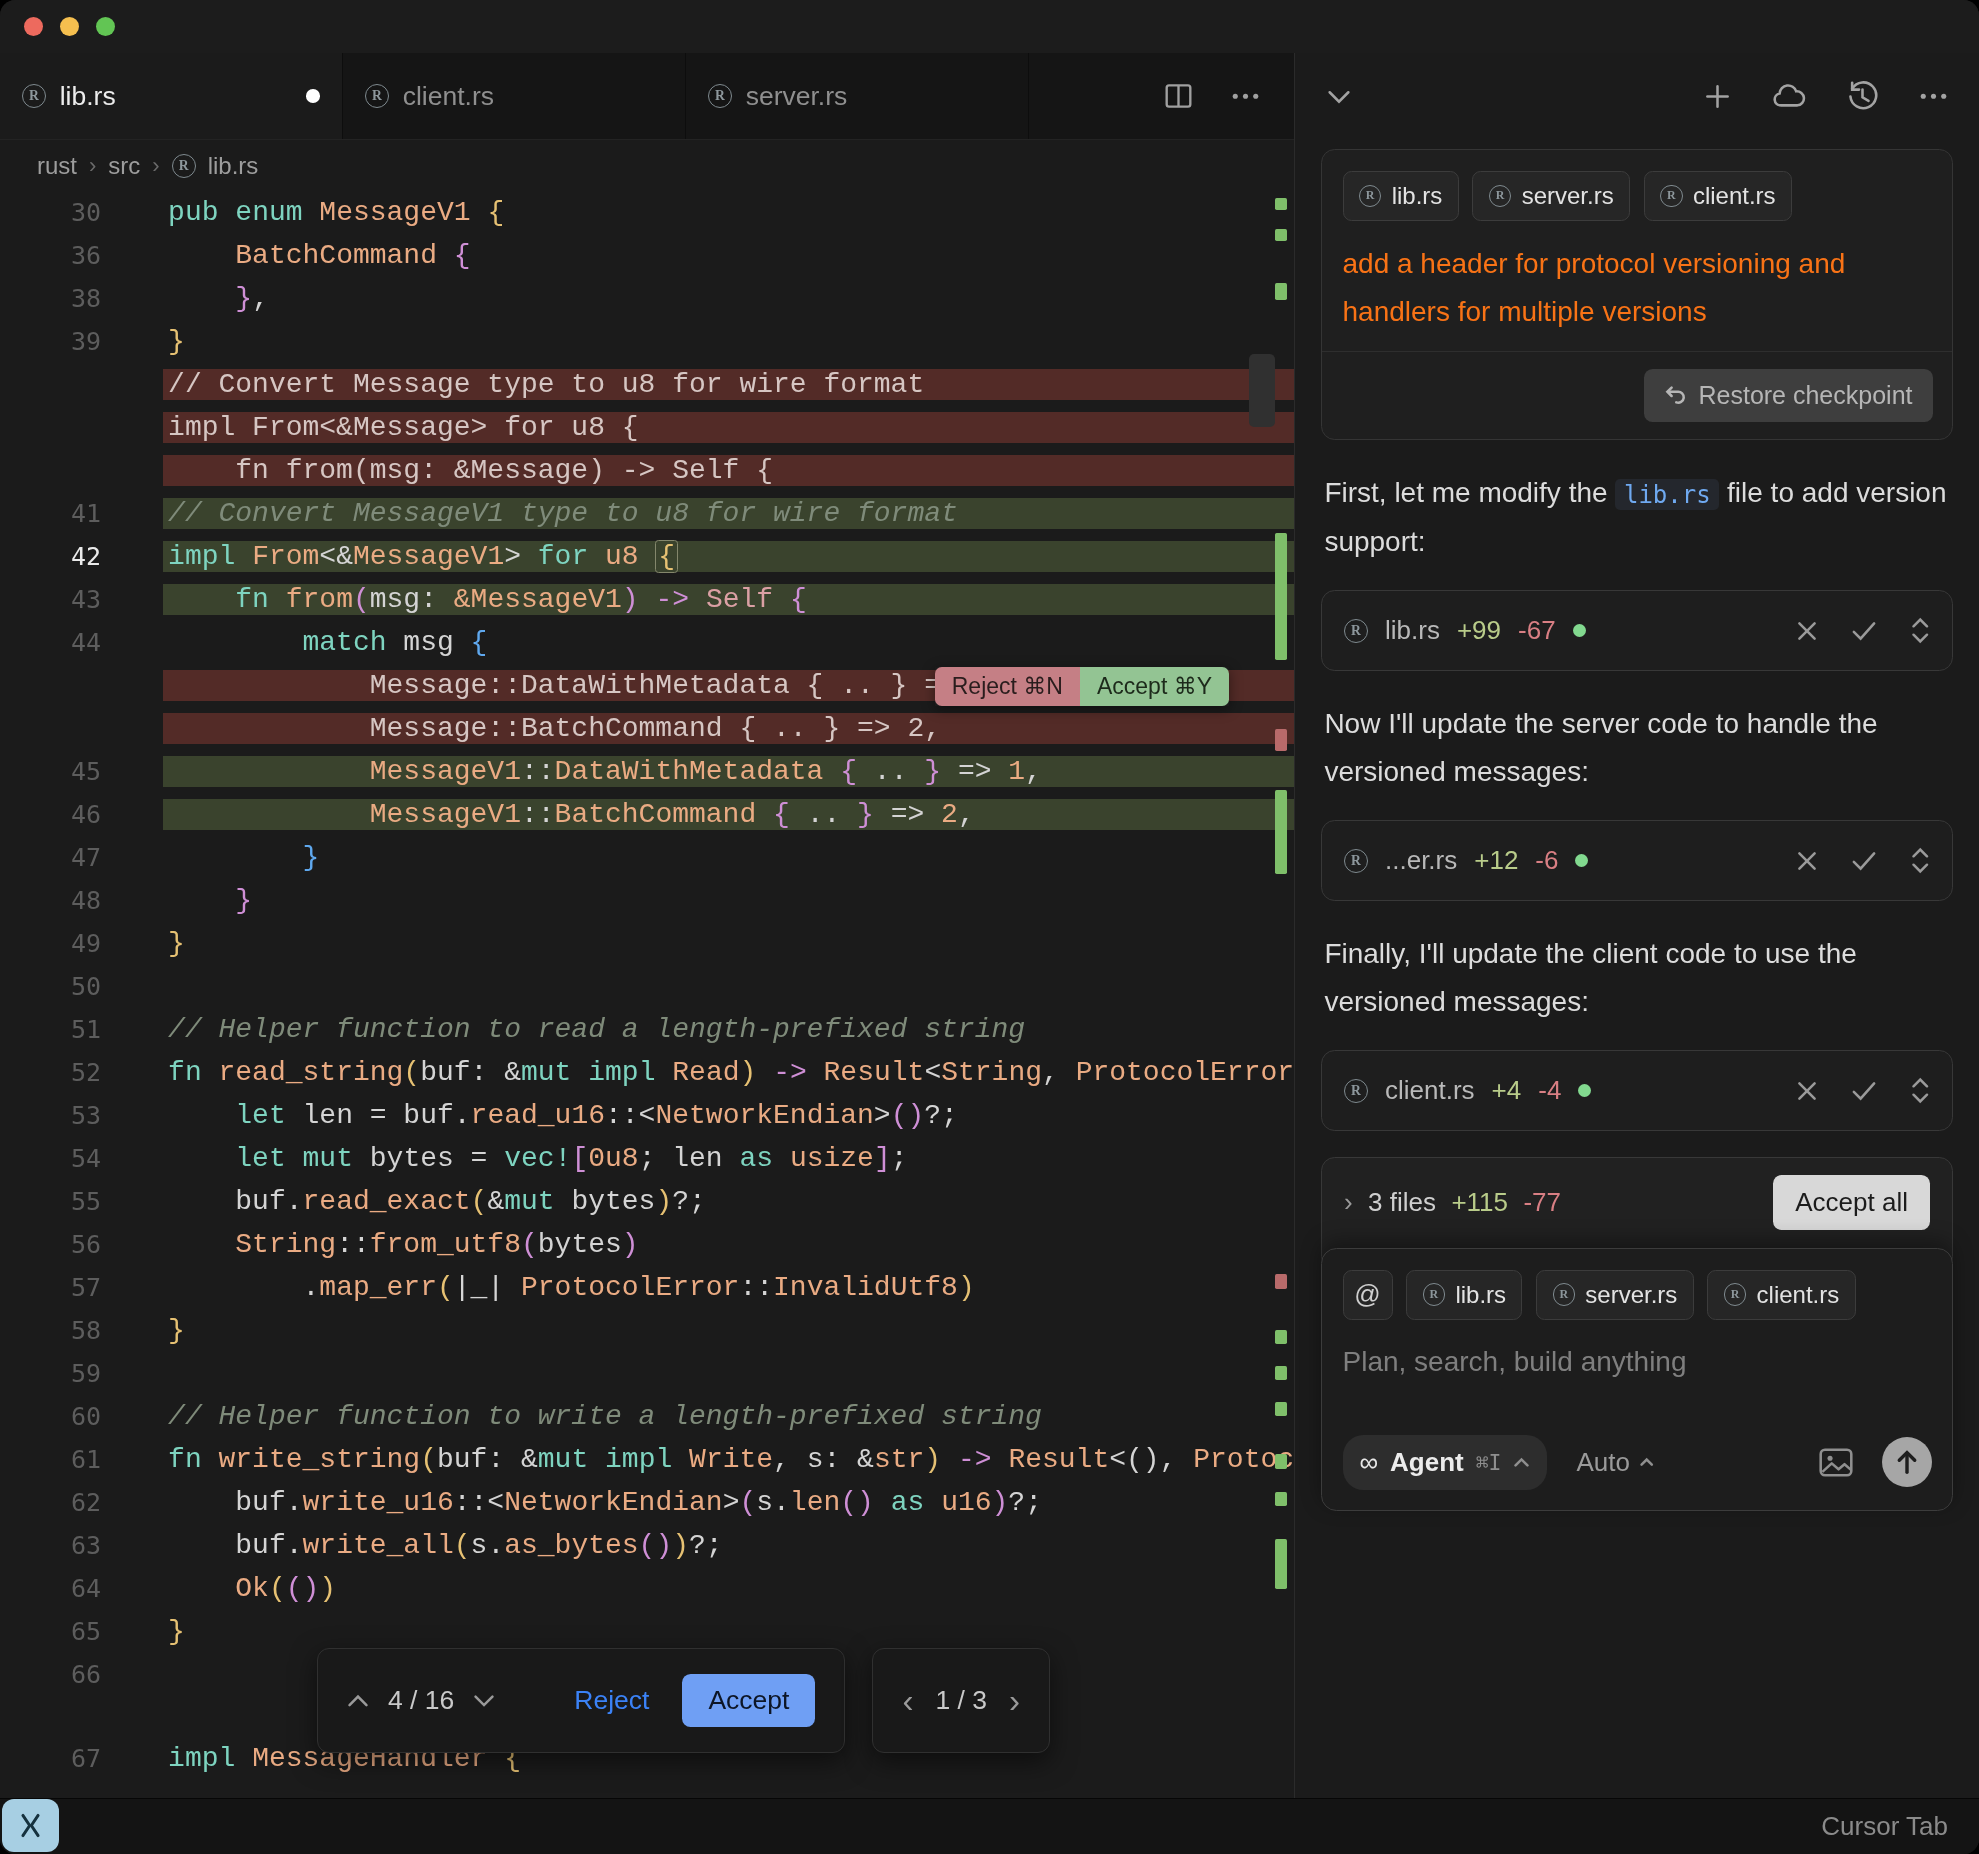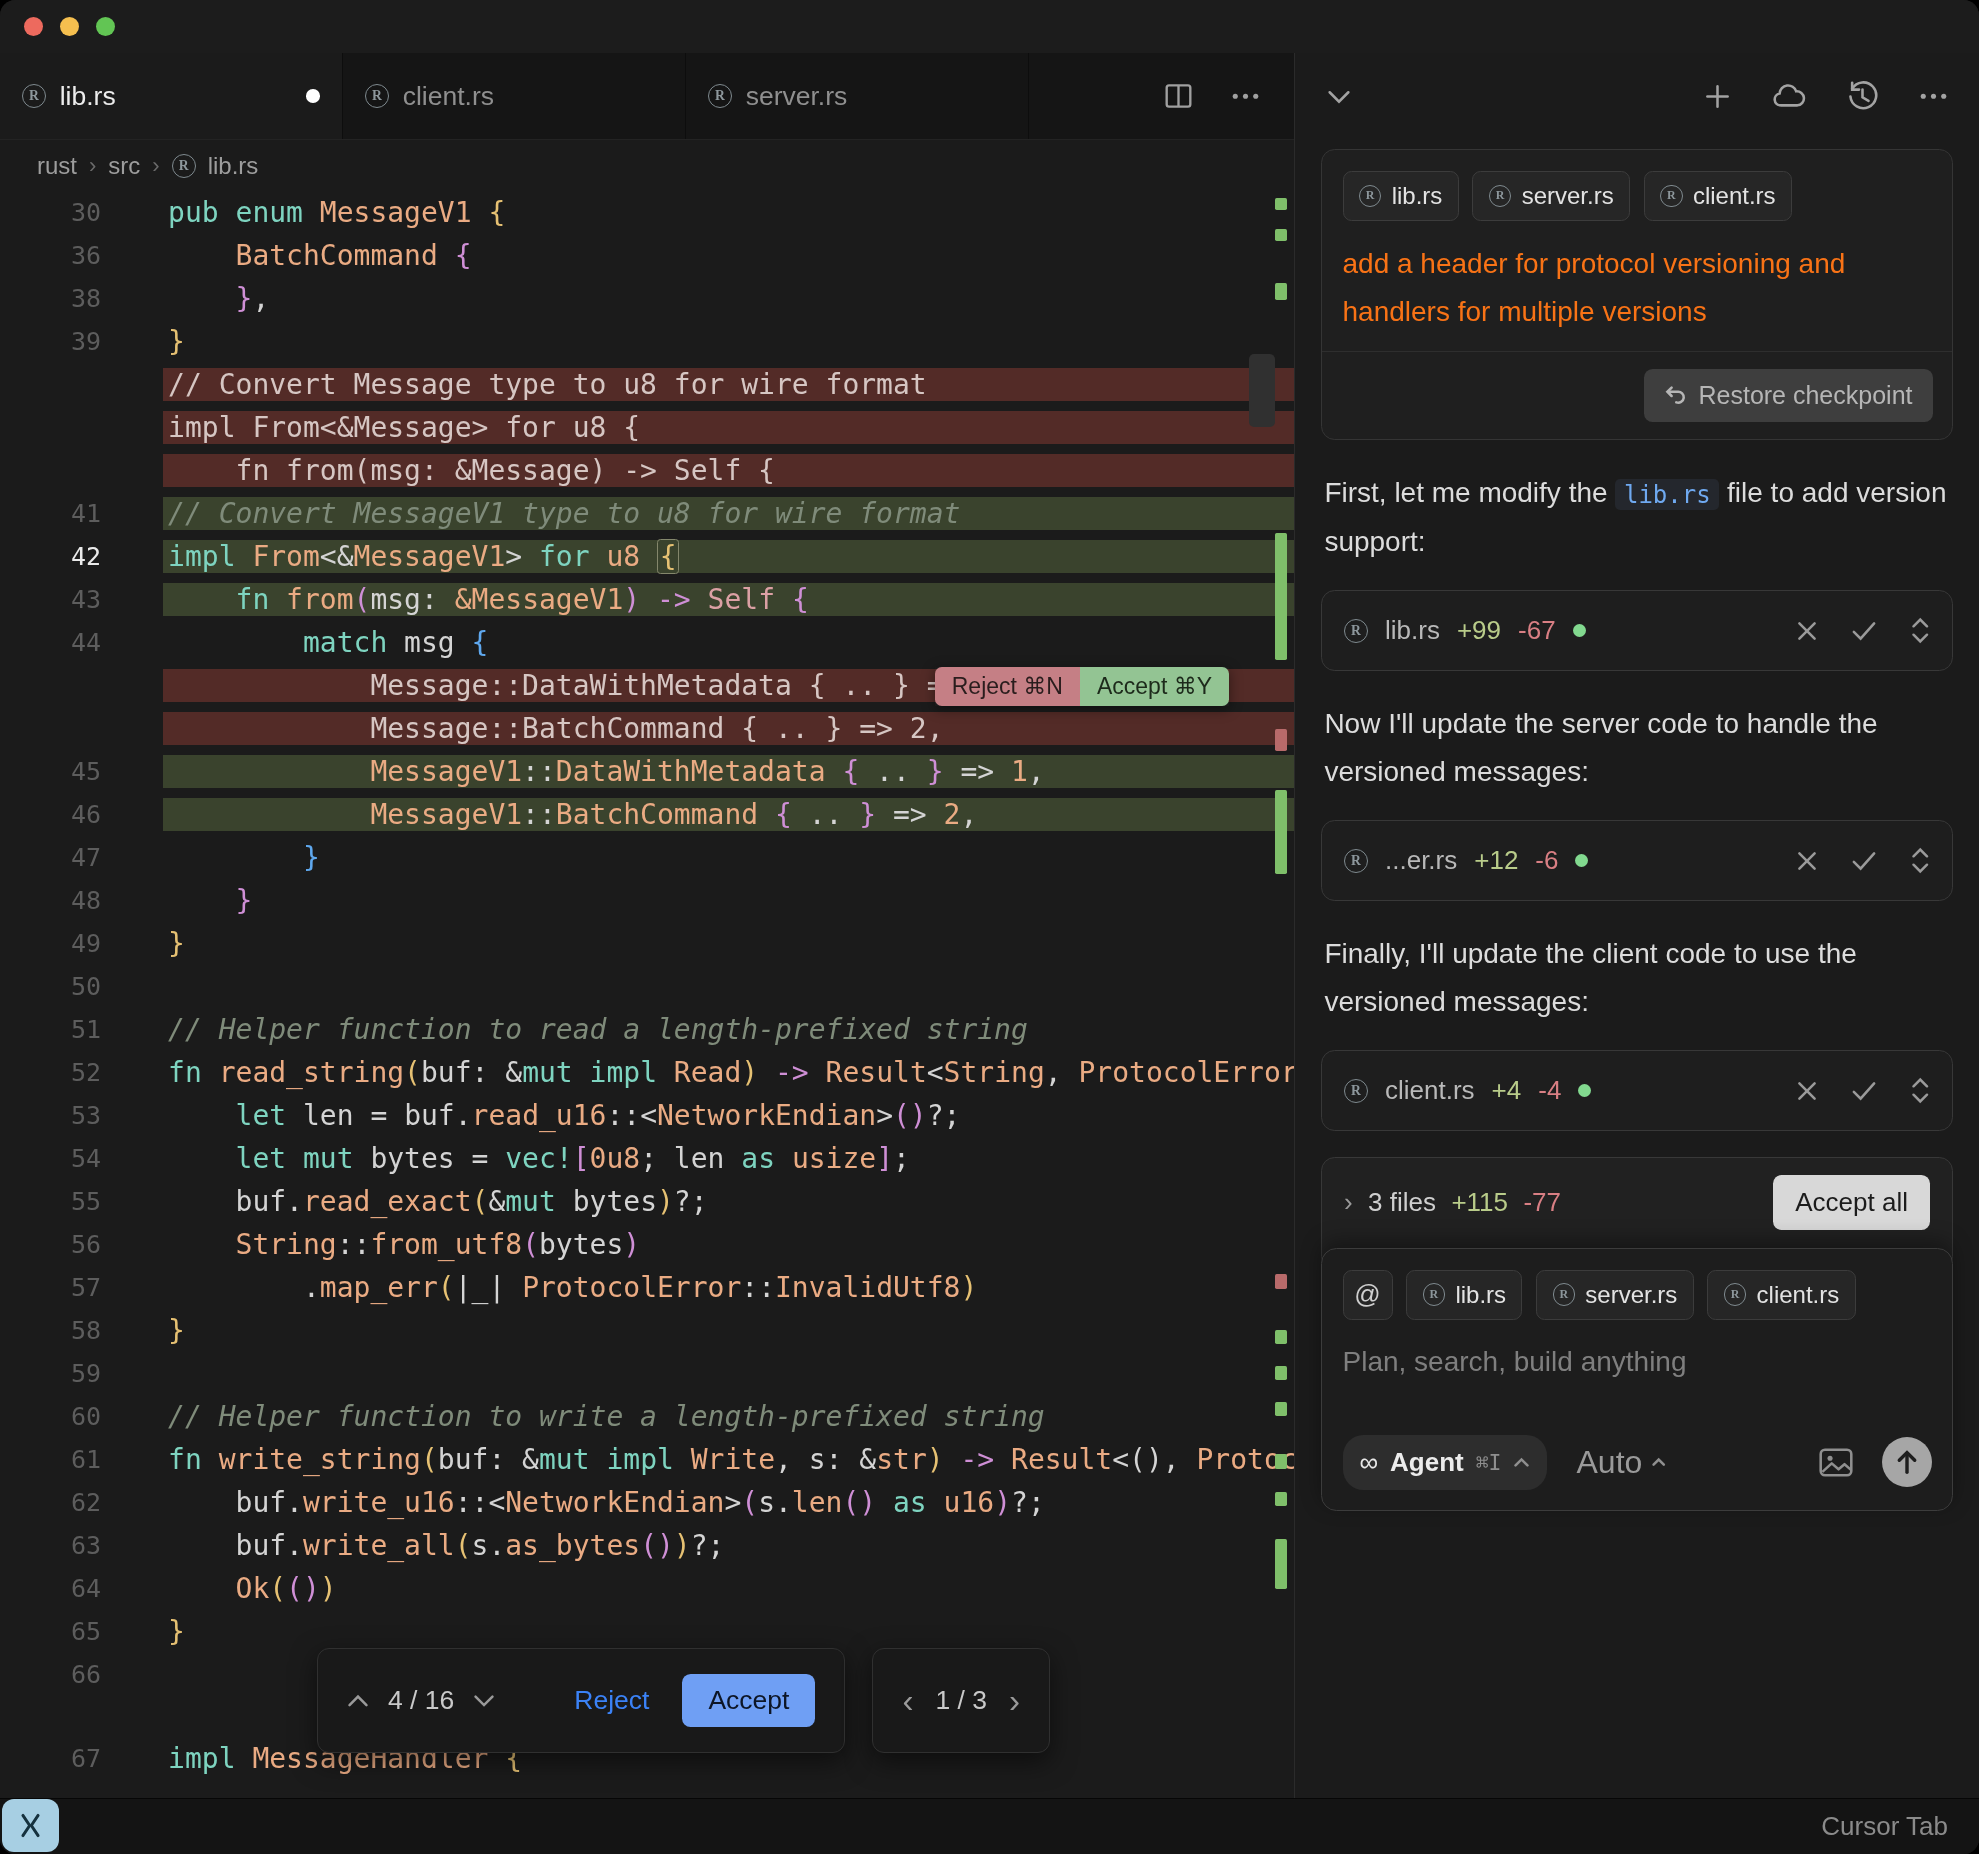--- a/index.html
+++ b/index.html
@@ -28,21 +28,21 @@
   .ricon{display:inline-flex;align-items:center;justify-content:center;width:22px;height:22px;flex:none;
     border:1.7px solid #7f8a8f;border-radius:50%;color:#8d979c;font-size:13.7px;font-weight:bold;
     font-family:"Liberation Serif",serif;}
   
   .code{flex:1;position:relative;overflow:hidden;background:#1b1b1b;
     font-family:"DejaVu Sans Mono",monospace;font-size:28px;}
   .row{height:43px;display:flex;align-items:center;}
   .gutter{width:163px;flex:none;text-align:right;padding-right:62px;box-sizing:border-box;
     color:#5d5d5d;font-size:25px;}
   .gutter.cur-num{color:#eaeaea;}
-  .line-content{flex:1;white-space:pre;padding-left:5.1px;min-width:0;}
+  .line-content{flex:1;white-space:pre;padding-left:5.1px;min-width:0;font-family:Liberation Mono, monospace;}
   .row-add .line-content,.row-cur .line-content{background:var(--added-green);}
   .row-del .line-content{background:var(--deleted-red);}
   .row-strip{height:41px;}
   .row-strip .line-content{background:#272727;margin-left:-50px;}
   .row-clip{height:43px;}
   .tk-kw{color:#7ed4c0}.tk-ty{color:#eaab83}.tk-tx{color:#d4d4d4}.tk-nm{color:#eaab83}
   .tk-cm{color:#7f8b7a;font-style:italic}.tk-by{color:#e6c173}.tk-bm{color:#cf8fd6}
   .tk-bb{color:#5fa8ee}.tk-sf{color:#dba0a4}.tk-dl{color:#d6c6c3}
   .tk-bybox{color:#e6c173;border:1.7px solid #84876c;border-radius:3.4px;padding:0 1.7px;}
   
@@ -102,21 +102,21 @@
     padding:20.5px;box-shadow:0 -6.8px 20.5px rgba(0,0,0,.35);}
   .mention-pill{display:flex;align-items:center;justify-content:center;width:48px;height:48px;background:#262626;
     border:1.7px solid #3c3c3c;border-radius:8.6px;color:#cfcfcf;font-size:26px;}
   .placeholder{color:#7f7f7f;font-size:28px;margin-top:26px;}
   .input-controls{display:flex;align-items:center;margin-top:57px;}
   .agent-pill{display:flex;align-items:center;gap:12px;background:#2d2d2d;border-radius:20.5px;height:55px;
     padding:0 17px;cursor:pointer;}
   .agent-pill .inf{color:#e8e8e8;font-size:26px;}
   .agent-pill .nm{color:#ececec;font-size:26px;font-weight:bold;}
   .agent-pill .kbd{color:#8f8f8f;font-size:21.4px;font-family:"DejaVu Sans Mono",monospace;}
-  .auto-mode{display:flex;align-items:center;gap:8.6px;color:#9a9a9a;font-size:32px;margin-left:29px;cursor:pointer;}
+  .auto-mode{display:flex;align-items:center;gap:8.6px;color:#9a9a9a;font-size:26px;margin-left:29px;cursor:pointer;}
   .send-btn{width:50px;height:50px;border-radius:50%;background:#a6a6a6;border:none;display:flex;
     align-items:center;justify-content:center;margin-left:29px;cursor:pointer;}
   .img-btn{margin-left:auto;}
   
   .statusbar{height:55px;flex:none;background:#141414;border-top:1.7px solid #060606;position:relative;
     display:flex;align-items:center;justify-content:flex-end;padding-right:31px;}
   .statusbar .label{color:#8b8b8b;font-size:26px;}
   .corner-badge{position:absolute;left:1.7px;bottom:1.7px;width:57px;height:53px;background:var(--badge-blue);
     border-radius:12px;display:flex;align-items:center;justify-content:center;cursor:pointer;}
   svg{display:block;}

